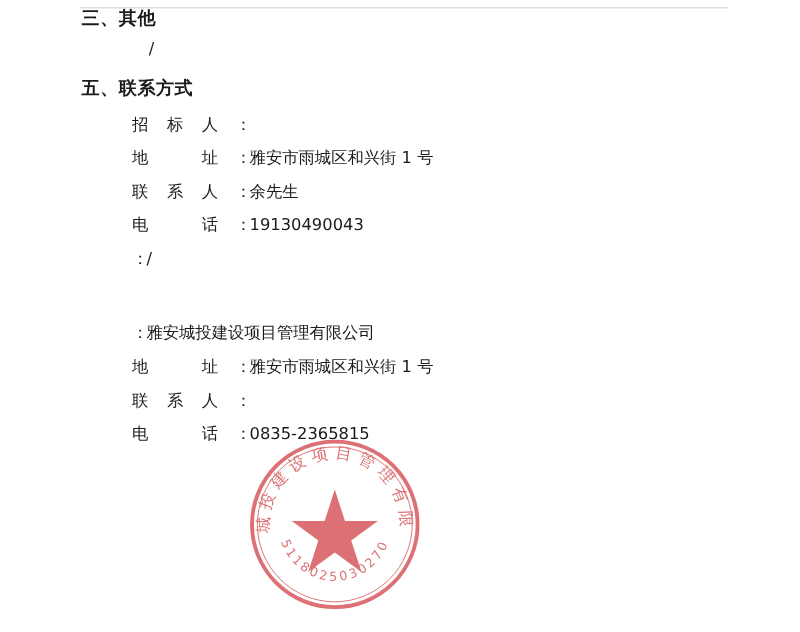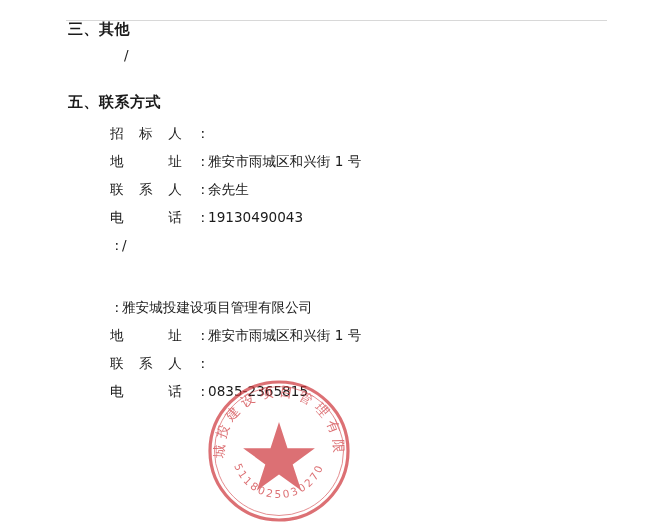--- a/index.html
+++ b/index.html
@@ -37,25 +37,25 @@
     text-align: justify;
     text-justify: inter-ideograph;
   }
   .para-top {
     padding-top: 10px;
   }
   .heading {
     font-size: 15px;
     font-weight: bold;
     line-height: 26px;
-    margin-top: 16px;
+    margin-top: 2px;
     letter-spacing: 0.5px;
   }
   .heading.tight {
-    margin-top: 21px;
+    margin-top: 6px;
   }
   .slash-line {
     font-size: 13.6px;
     line-height: 26px;
     padding-left: 56px;
   }
   .indent-para {
     font-size: 13.6px;
     line-height: 26px;
     padding-left: 28px;

